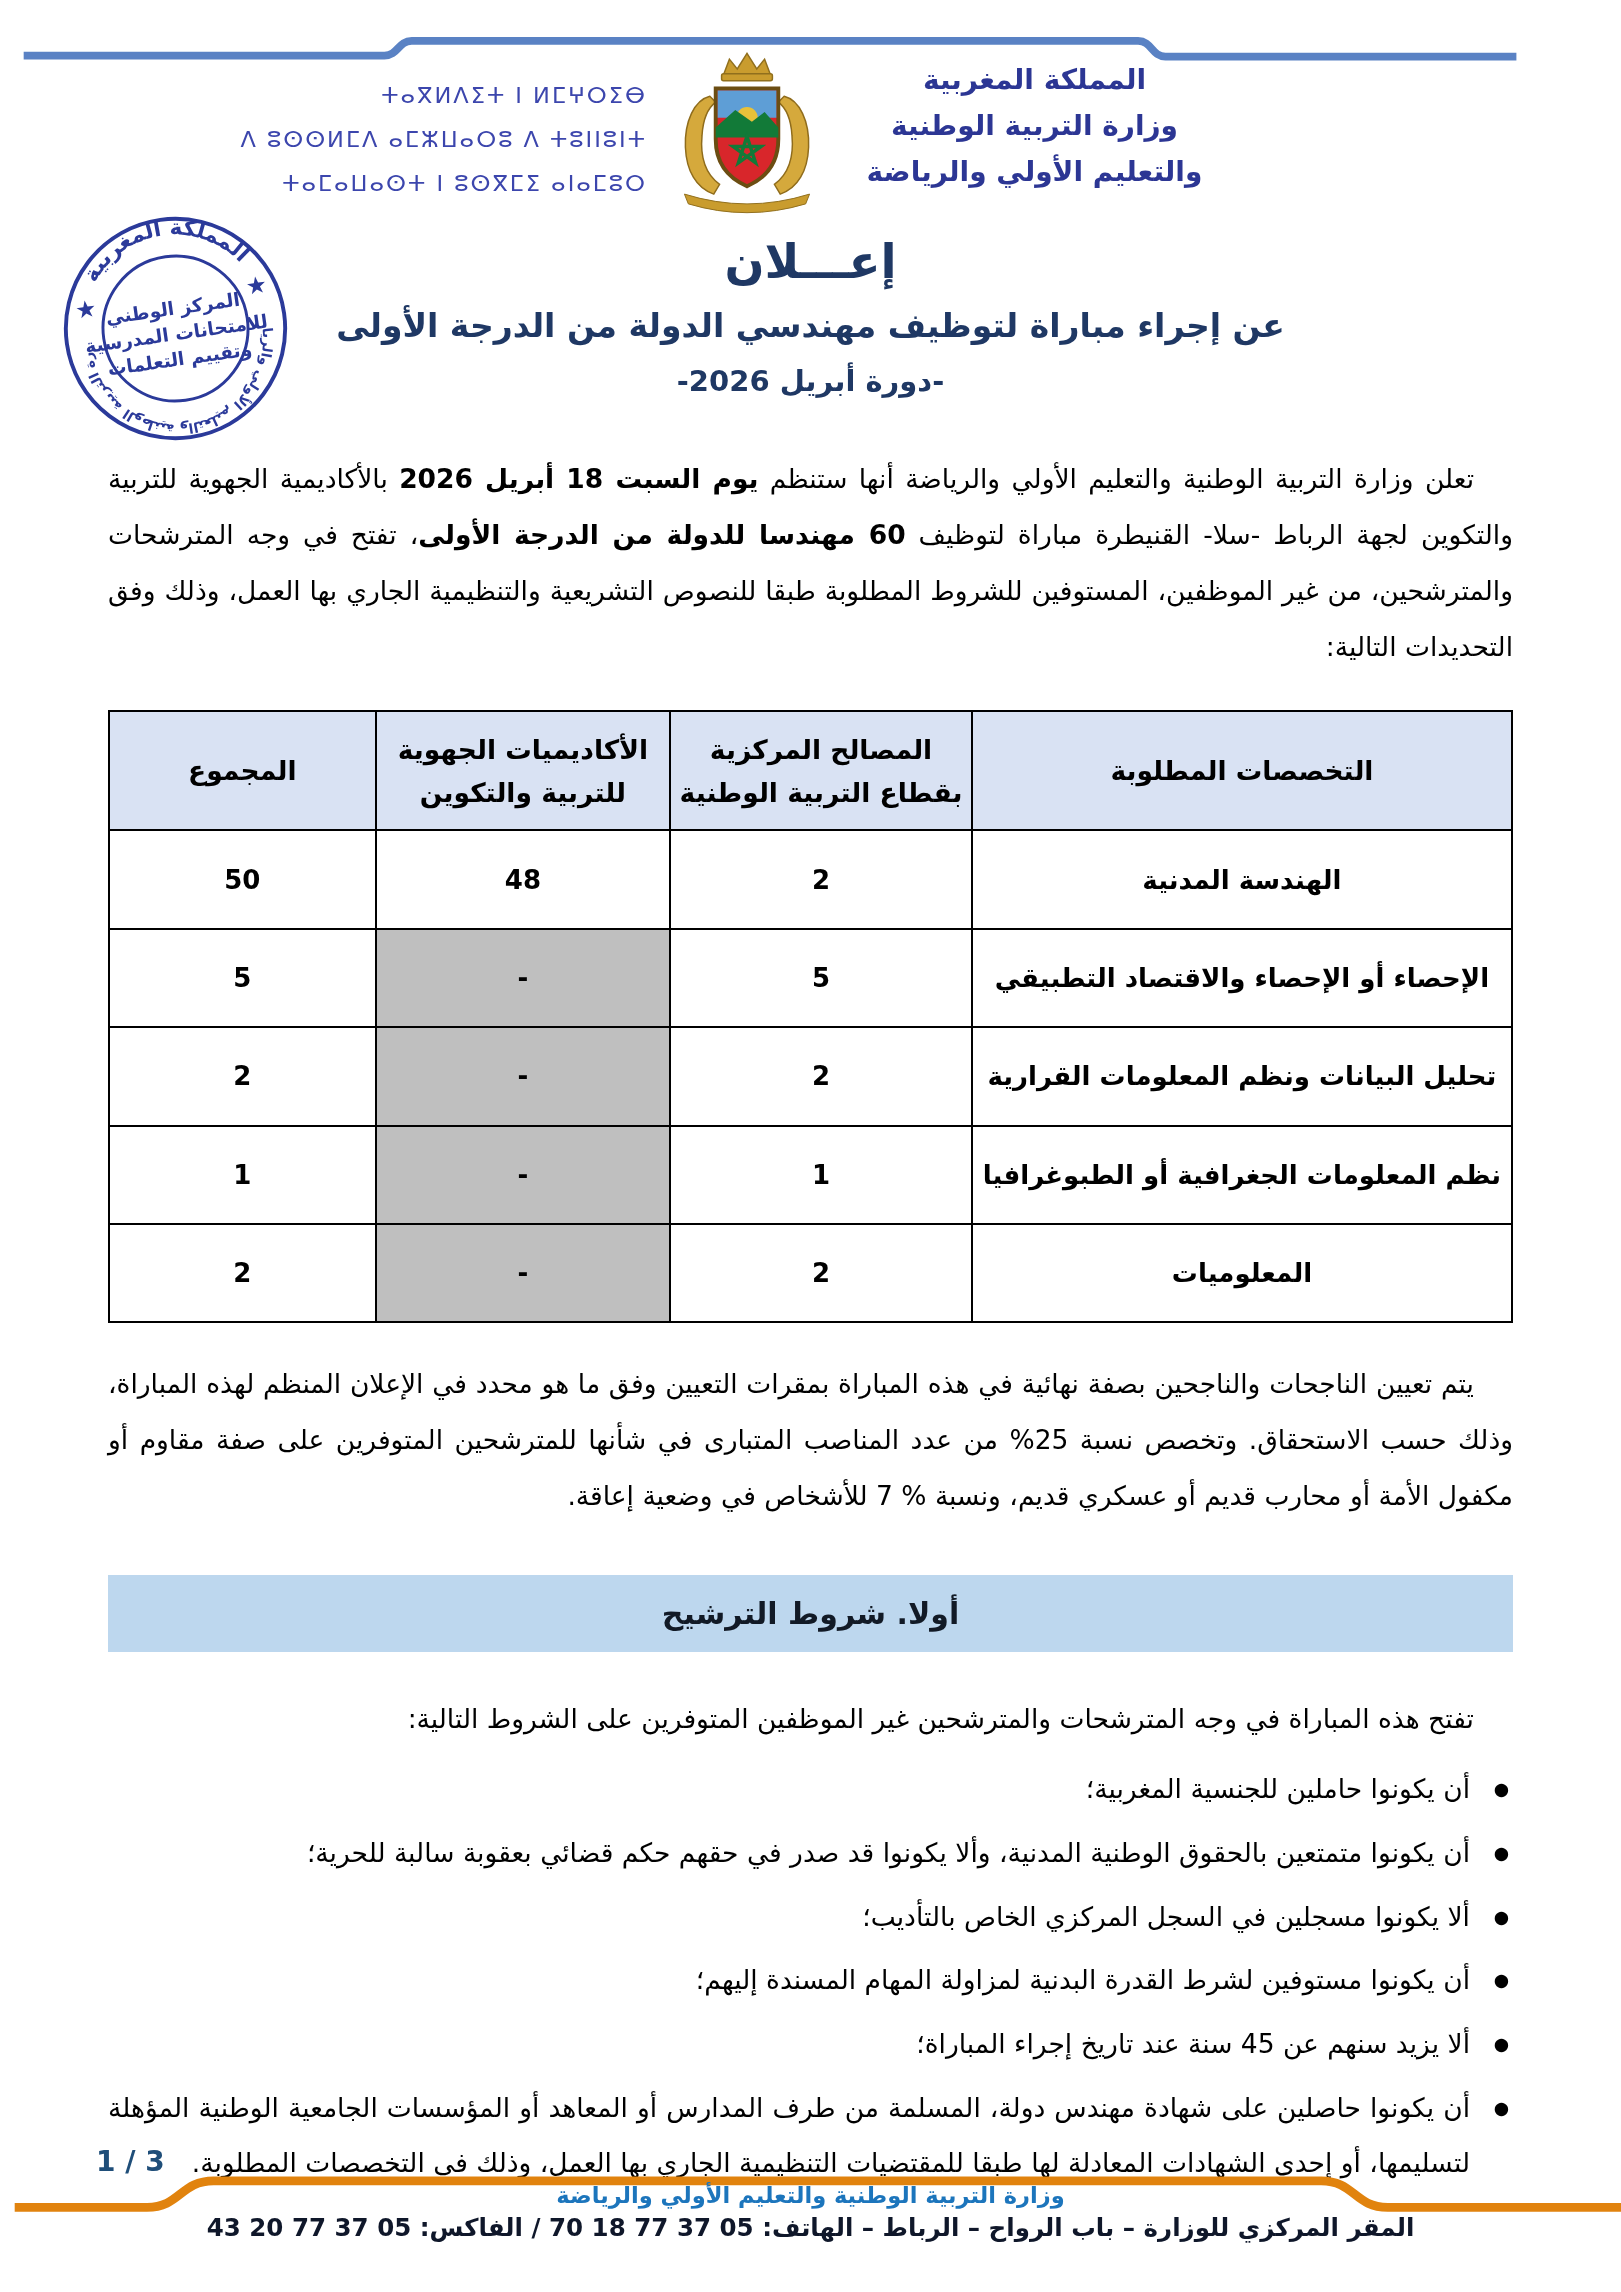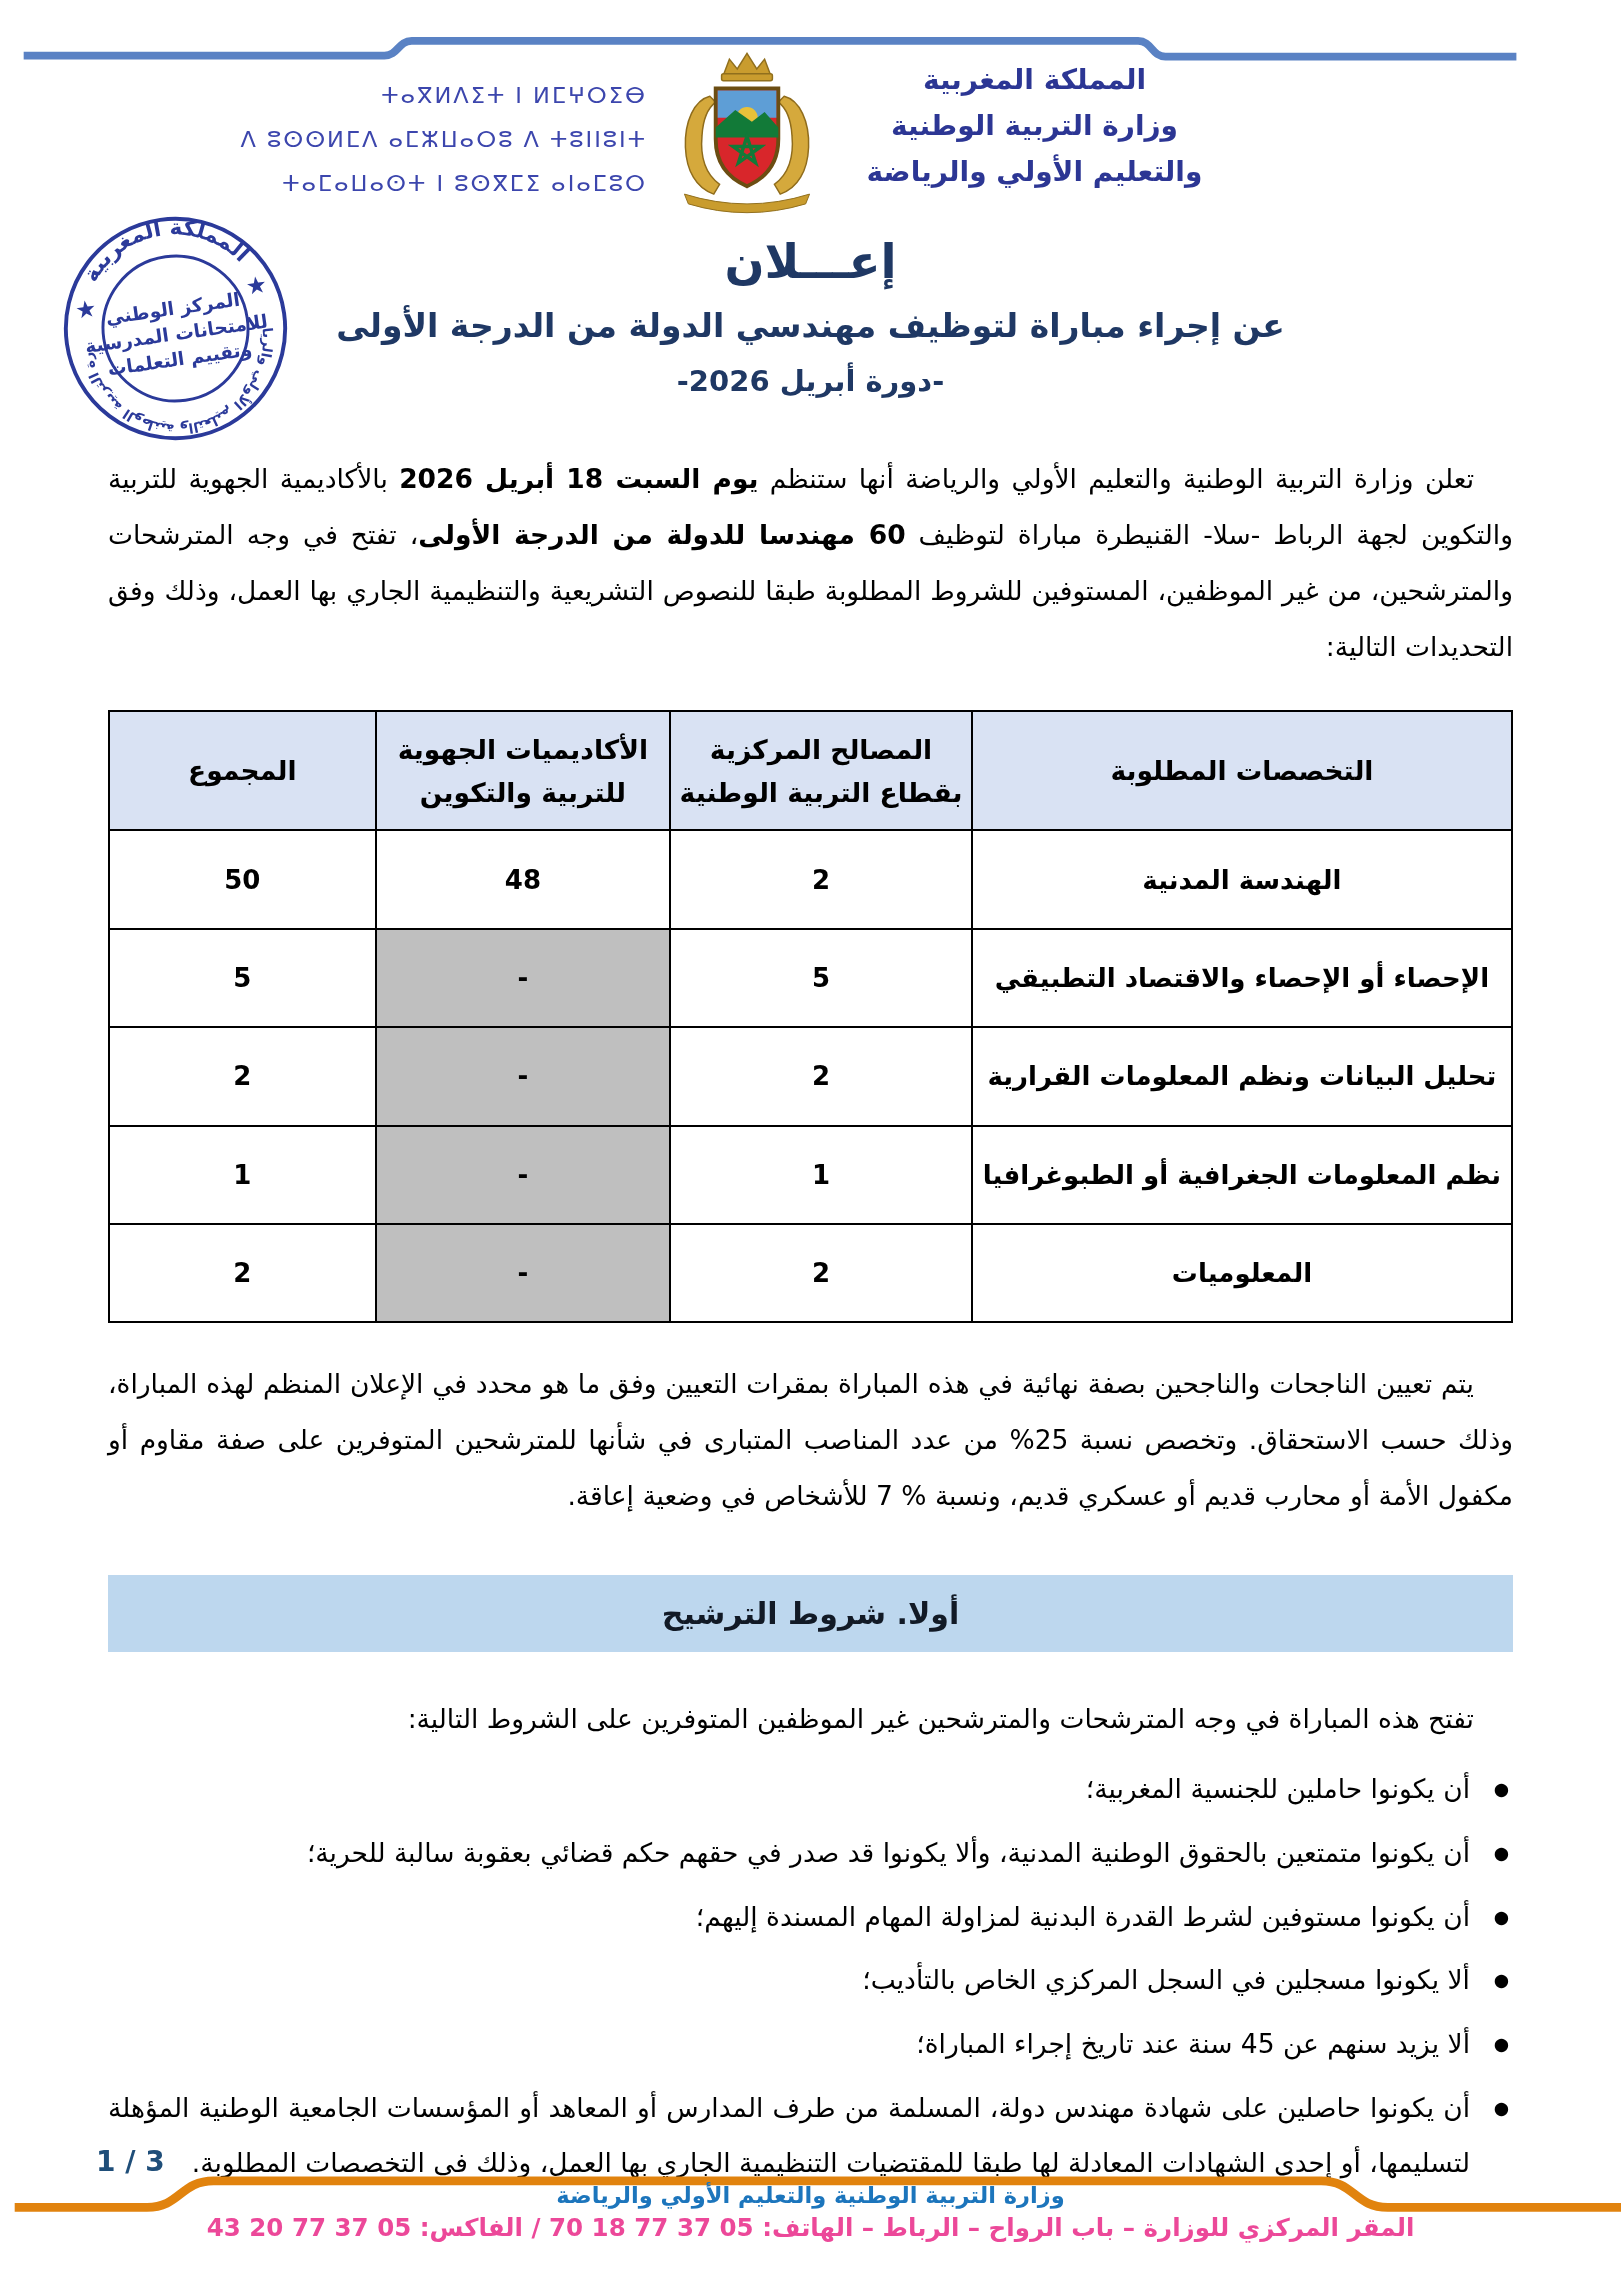--- a/index.html
+++ b/index.html
@@ -48,21 +48,21 @@
   ul.conditions li{position:relative;padding-right:43px;font-size:26.5px;line-height:55px;
       text-align:justify;margin-bottom:8.8px;}
   ul.conditions li::before{content:"●";position:absolute;right:3.9px;top:1px;font-size:17.6px;}
 
   
   .page-num{position:absolute;top:2145px;left:96px;direction:ltr;color:#1f4e79;
       font-weight:bold;font-size:28px;}
   .footer-line1{position:absolute;top:2182px;left:0;width:100%;text-align:center;
       color:#1c75bc;font-weight:bold;font-size:22.5px;}
   .footer-line2{position:absolute;top:2213px;left:0;width:100%;text-align:center;
-      color:#ec4899;font-weight:bold;font-size:24.5px;}
+      color:#0f172a;font-weight:bold;font-size:24.5px;}
 </style>
 </head>
 <body>
 
 <div class="page">
 
   <svg class="deco top" width="1621" height="78" viewBox="0 0 1654 80">
     <path d="M 20,57 L 390,57 C 404,57 404,42 418,42 L 1163,42 C 1177,42 1177,58 1191,58 L 1551,58" fill="none" stroke="#5a82c4" stroke-width="8"></path>
   </svg>
 
@@ -186,23 +186,23 @@
     </div>
 
     <p class="para indent p3">تفتح هذه المباراة في وجه المترشحات والمترشحين غير الموظفين المتوفرين على الشروط التالية:</p>
 
     <ul class="conditions">
 
         <li>أن يكونوا حاملين للجنسية المغربية؛</li>
 
         <li>أن يكونوا متمتعين بالحقوق الوطنية المدنية، وألا يكونوا قد صدر في حقهم حكم قضائي بعقوبة سالبة للحرية؛</li>
 
+        <li>ألا يكونوا مسجلين في السجل المركزي الخاص بالتأديب؛</li>
+
         <li>أن يكونوا مستوفين لشرط القدرة البدنية لمزاولة المهام المسندة إليهم؛</li>
-
-        <li>ألا يكونوا مسجلين في السجل المركزي الخاص بالتأديب؛</li>
 
         <li>ألا يزيد سنهم عن 45 سنة عند تاريخ إجراء المباراة؛</li>
 
         <li>أن يكونوا حاصلين على شهادة مهندس دولة، المسلمة من طرف المدارس أو المعاهد أو المؤسسات الجامعية الوطنية المؤهلة لتسليمها، أو إحدى الشهادات المعادلة لها طبقا للمقتضيات التنظيمية الجاري بها العمل، وذلك في التخصصات المطلوبة.</li>
       </ul>
 
   </div>
 
   <div class="page-num">1 / 3</div>
   <svg class="deco bottom" width="1621" height="59" viewBox="0 0 1654 60">

